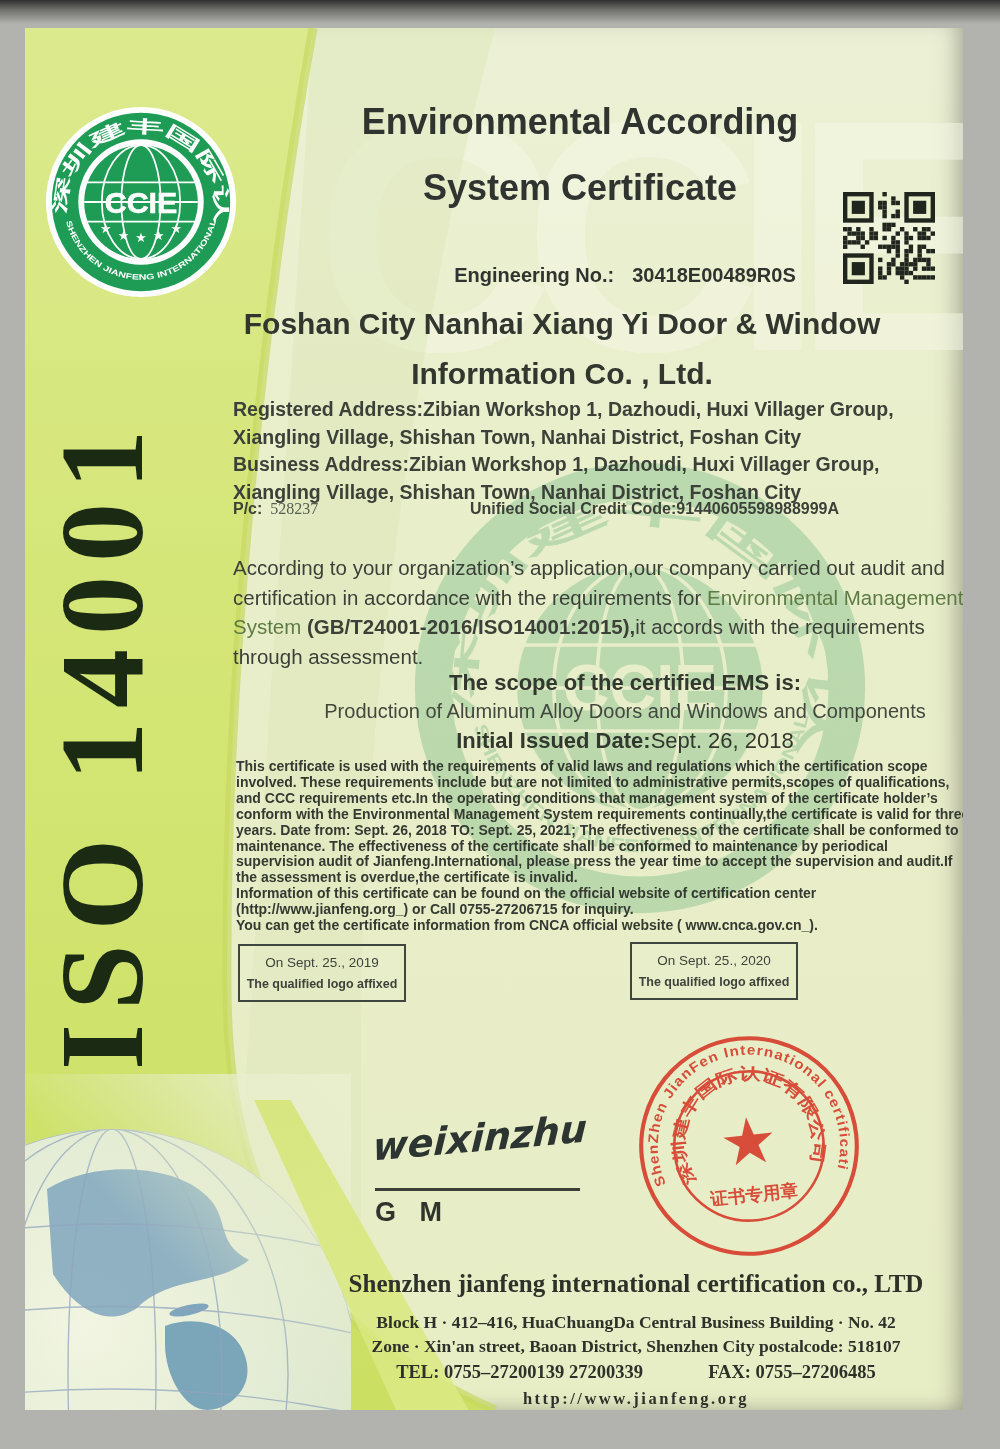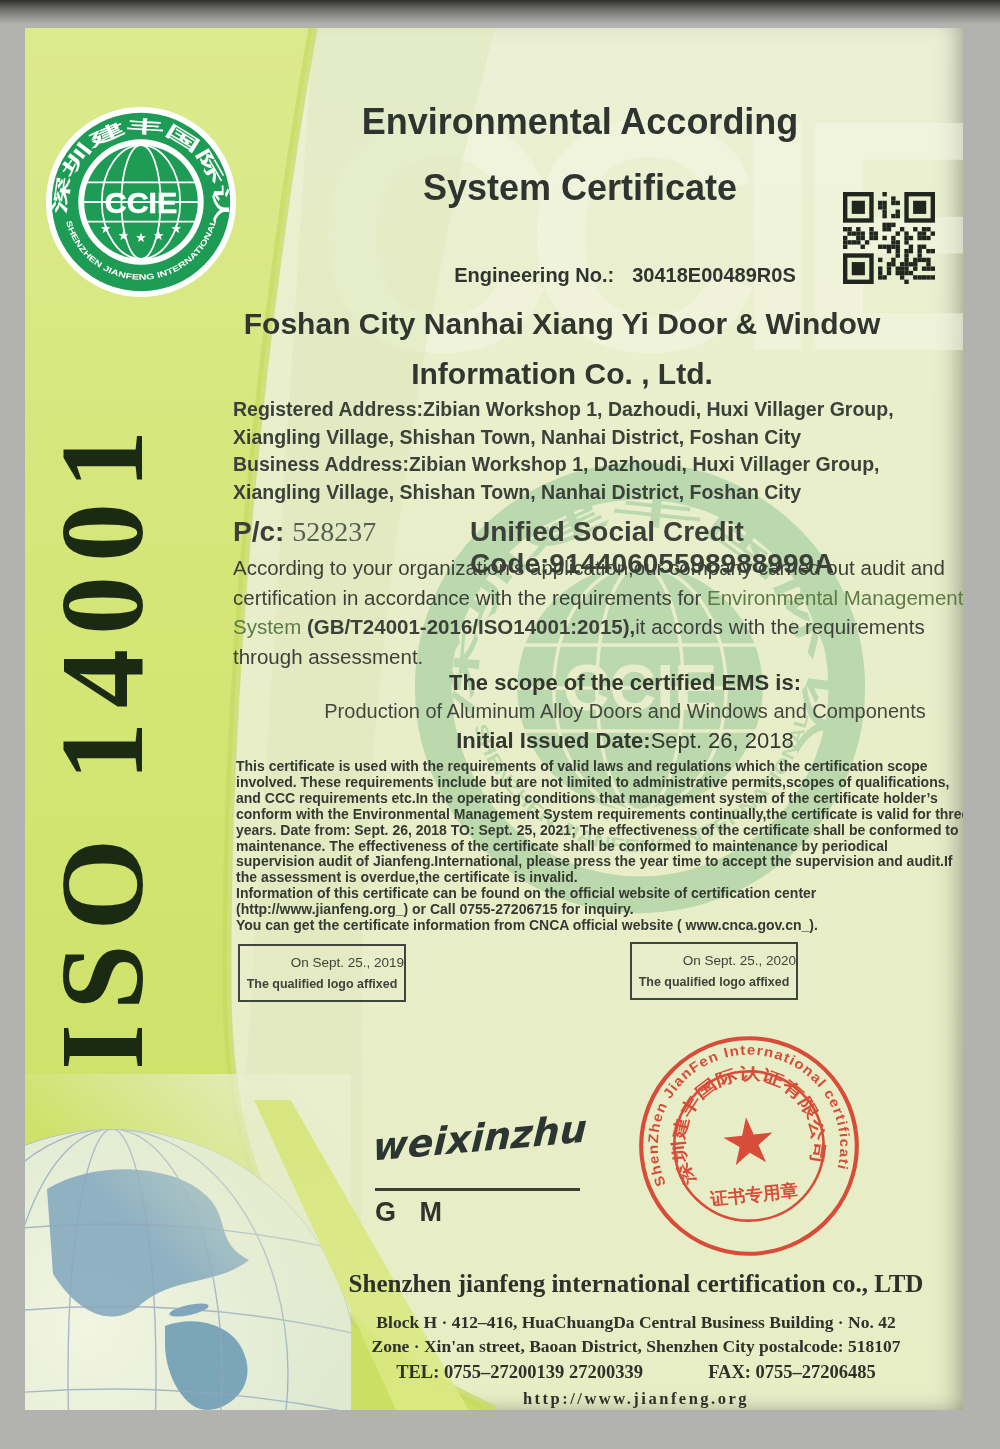--- a/index.html
+++ b/index.html
@@ -36,40 +36,40 @@
 
   .t-center{text-align:center;}
   .title1{left:195px;top:73px;width:720px;font-size:36px;font-weight:bold;color:#2f3430;}
   .title2{left:195px;top:139px;width:720px;font-size:36px;font-weight:bold;color:#2f3430;}
   .certno{left:235px;top:236px;width:730px;font-size:20px;font-weight:bold;color:#30342e;}
   .certno .val{margin-left:18px;}
   .company1{left:177px;top:279px;width:720px;font-size:30px;font-weight:bold;color:#31362f;}
   .company2{left:177px;top:329px;width:720px;font-size:30px;font-weight:bold;color:#31362f;}
   .addr{left:208px;top:368px;width:734px;font-size:19.5px;line-height:27.5px;
        font-weight:bold;color:#3b4038;}
-  .pcrow{left:208px;top:488px;width:734px;font-size:28px;color:#3b4038;height:26px;}
+  .pcrow{left:208px;top:472px;width:734px;font-size:16px;color:#3b4038;height:26px;}
   .pc-label{font-weight:bold;}
   .pc-val{font-family:"Liberation Serif",serif;color:#556050;margin-left:8px;}
   .uscc{position:absolute;left:237px;top:0;font-weight:bold;}
   .para{left:208px;top:525px;width:738px;font-size:20.5px;line-height:29.5px;color:#3b4038;}
   .para .green{color:#5d7b44;}
   .para .gb{font-weight:bold;}
   .scopehead{left:235px;top:642px;width:730px;font-size:22px;font-weight:bold;color:#33382f;}
   .scopeline{left:235px;top:672px;width:730px;font-size:20px;color:#43483f;}
   .issued{left:235px;top:700px;width:730px;font-size:22px;color:#33382f;}
   .issued .lbl{font-weight:bold;}
   .fine{left:211px;top:731px;width:734px;font-size:14px;line-height:15.9px;
        font-weight:bold;color:#343a31;}
   .fine p{margin:0;}
   .fine .fpb{font-weight:bold;}
   .logo-box{width:164px;height:54px;border:2px solid #3f463f;text-align:center;
        color:#3d423a;background:rgba(255,255,255,0.04);}
   .box1{left:213px;top:916px;}
   .box2{left:605px;top:914px;}
-  .logo-box .d{font-size:13.5px;margin-top:9px;text-align:right;}
+  .logo-box .d{font-size:13.5px;margin-top:9px;}
   .logo-box .c{font-size:12.5px;font-weight:bold;margin-top:7px;}
   .sig-name{left:345px;top:1088px;width:220px;text-align:center;
        font-family:"DejaVu Sans",sans-serif;font-style:italic;font-weight:bold;
        font-size:38px;color:#2c3531;transform:rotate(-5deg) skewX(-8deg);}
   .sig-line{left:350px;top:1160px;width:205px;height:3px;background:#3a3f38;}
   .sig-gm{left:350px;top:1169px;width:205px;font-size:27px;
        font-weight:bold;letter-spacing:8px;color:#2f342c;}
   .seal-svg{left:610px;top:1004px;width:228px;height:228px;opacity:.92;
        transform:rotate(-6deg);}
   .f-serif{font-family:"Liberation Serif",serif;font-weight:bold;color:#2e3129;}

